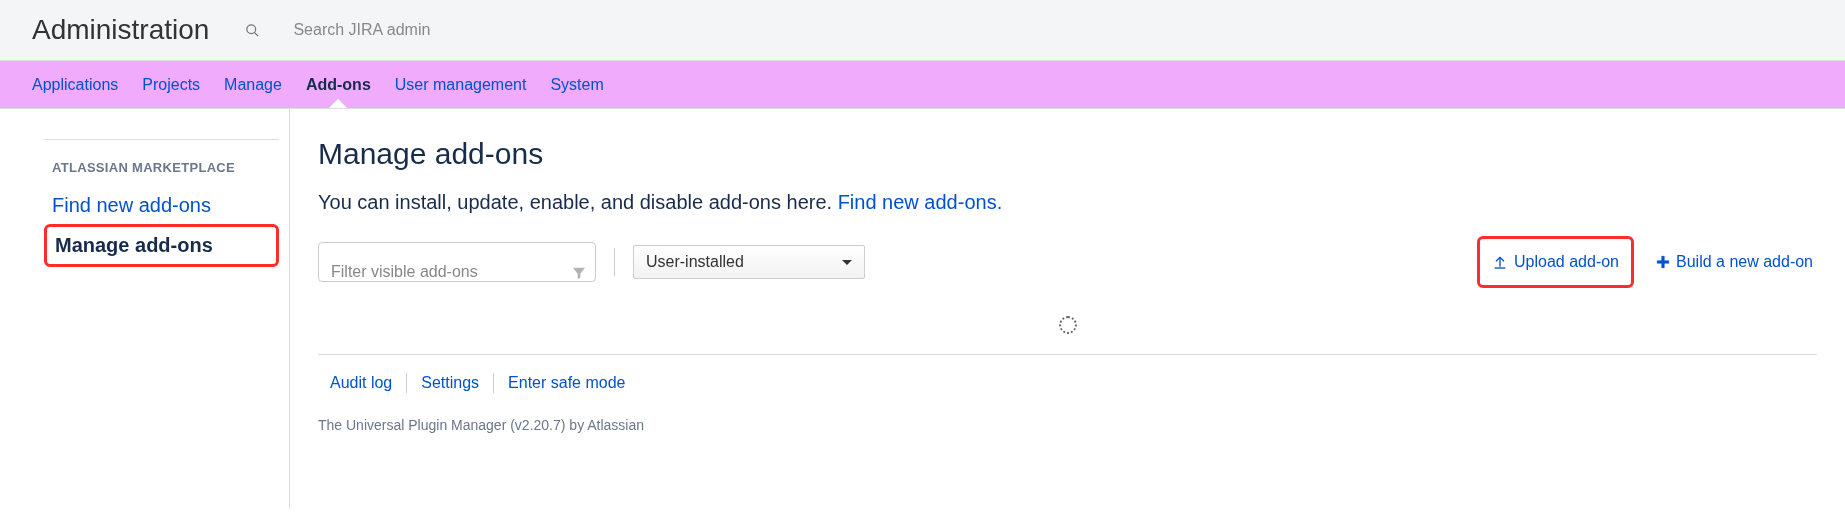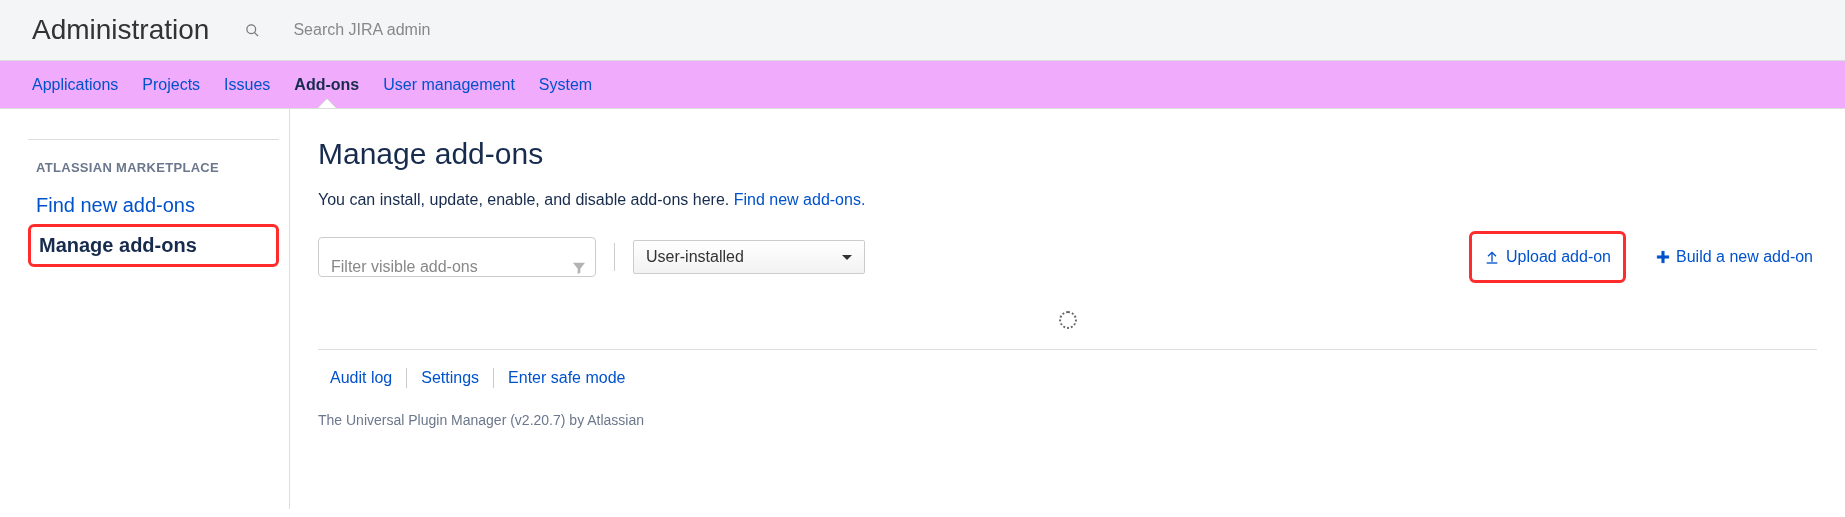--- a/index.html
+++ b/index.html
@@ -81,21 +81,21 @@
       border-left: 9px solid transparent;
       border-right: 9px solid transparent;
       border-bottom: 9px solid #fff;
       filter: drop-shadow(0 -1px 0 #ccc);
     }
     .content-area {
       display: flex;
     }
     .sidebar {
       width: 290px;
-      padding: 30px 10px 0 28px;
+      padding: 30px 10px 0 44px;
       border-right: 1px solid #ddd;
       min-height: 400px;
     }
     .sidebar-section {
       border-top: 1px solid #ddd;
       padding-top: 20px;
     }
     .sidebar-heading {
       font-size: 13px;
       font-weight: 700;
@@ -122,21 +122,21 @@
       padding: 28px 28px 0 28px;
       min-width: 0;
     }
     .page-title {
       font-size: 30px;
       font-weight: 500;
       color: #172b4d;
       margin-bottom: 20px;
     }
     .page-desc {
-      font-size: 16px;
+      font-size: 20px;
       color: #172b4d;
       margin-bottom: 22px;
       margin-top: 8px;
     }
     .link {
       color: #0052cc;
       cursor: pointer;
     }
     .controls-row {
       display: flex;
@@ -193,21 +193,21 @@
       width: 0;
       height: 0;
       border-left: 5px solid transparent;
       border-right: 5px solid transparent;
       border-top: 5px solid #333;
     }
     .controls-right {
       margin-left: auto;
       display: flex;
       align-items: center;
-      gap: 26px;
+      gap: 18px;
     }
     .action-link {
       display: flex;
       align-items: center;
       color: #0052cc;
       font-size: 16px;
       cursor: pointer;
       padding: 8px 4px;
     }
     .action-link svg {
@@ -275,21 +275,21 @@
       <circle cx="10" cy="10" r="7"></circle>
       <line x1="15" y1="15" x2="21" y2="21"></line>
     </svg>
     <input type="text" class="search-input" placeholder="Search JIRA admin" style="">
   </div>
 </div>
 
 <div class="nav-tabs">
   <div class="nav-tab">Applications</div>
   <div class="nav-tab">Projects</div>
-  <div class="nav-tab">Issues</div>
+  <div class="nav-tab">Manage</div>
   <div class="nav-tab active">Add-ons</div>
   <div class="nav-tab">User management</div>
   <div class="nav-tab">System</div>
 </div>
 
 <div class="content-area">
   <div class="sidebar">
     <div class="sidebar-section">
       <div class="sidebar-heading">ATLASSIAN MARKETPLACE</div>
       <div class="sidebar-item">Find new add-ons</div>

